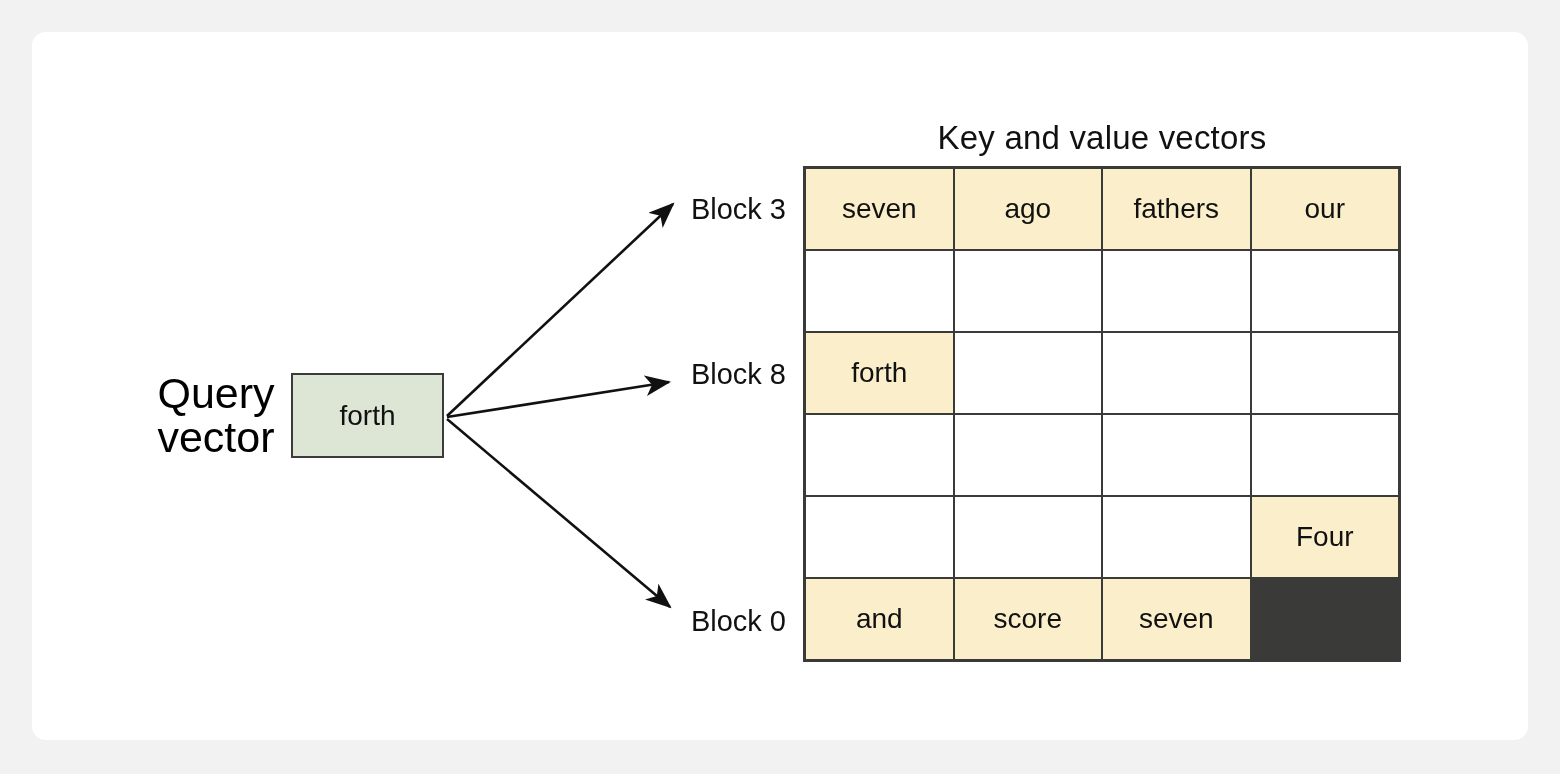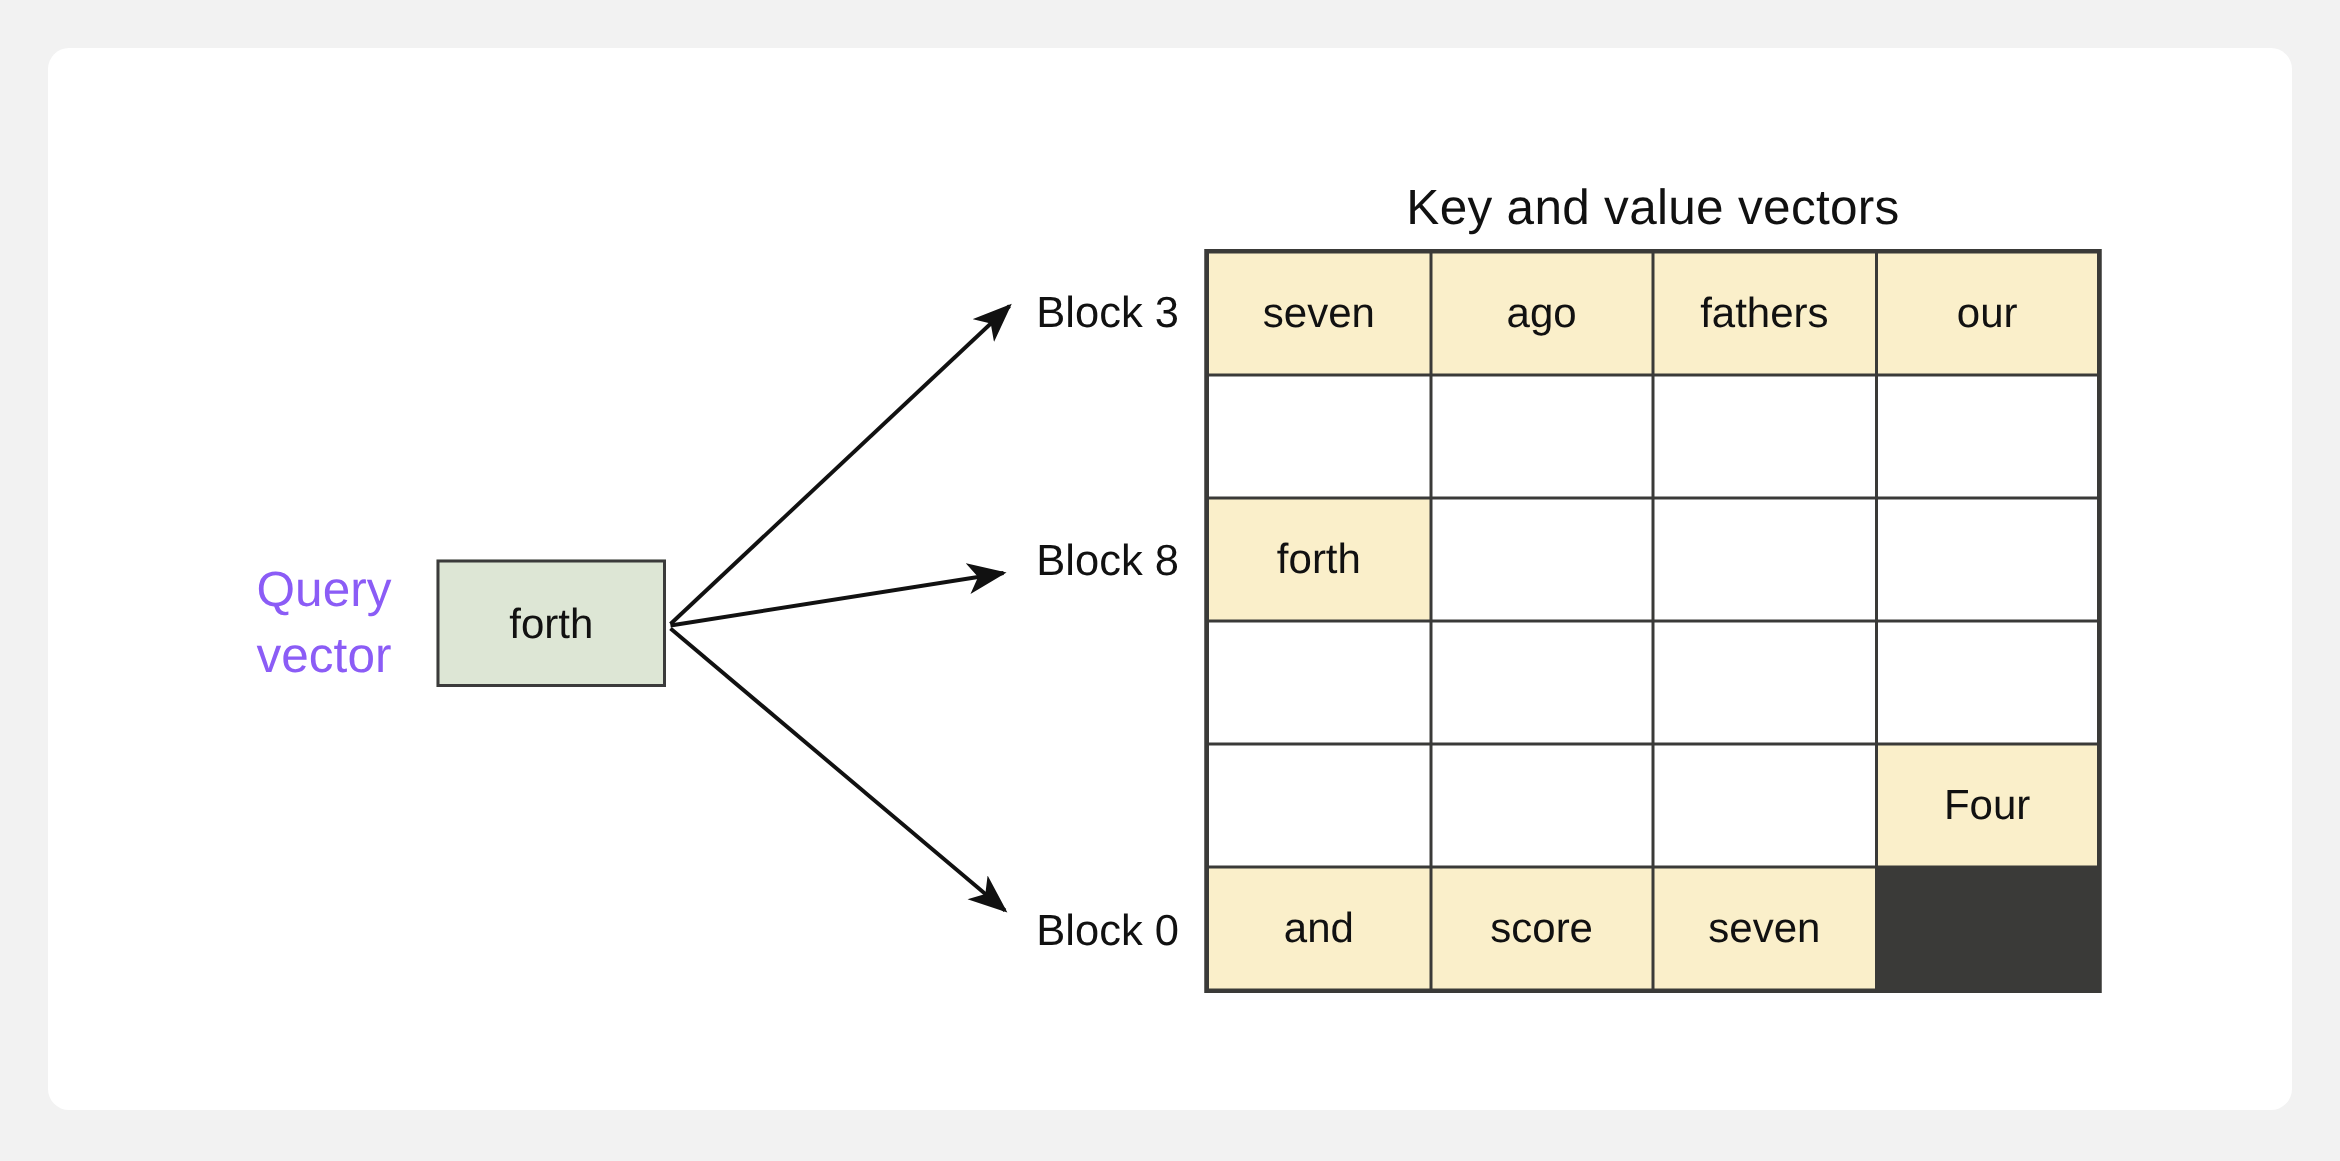--- a/index.html
+++ b/index.html
@@ -56,23 +56,23 @@
     margin-top: 19px;
   }
 
   
   #query-label {
     position: absolute;
     left: 150px;
     top: 371px;
     width: 132px;
     text-align: center;
-    font-size: 33px;
+    font-size: 43px;
     line-height: 44px;
-    color: #8b5cf6;
+    color: #000000;
   }
 
   
   #query-box {
     position: absolute;
     left: 291px;
     top: 373px;
     width: 153px;
     height: 85px;
     box-sizing: border-box;

